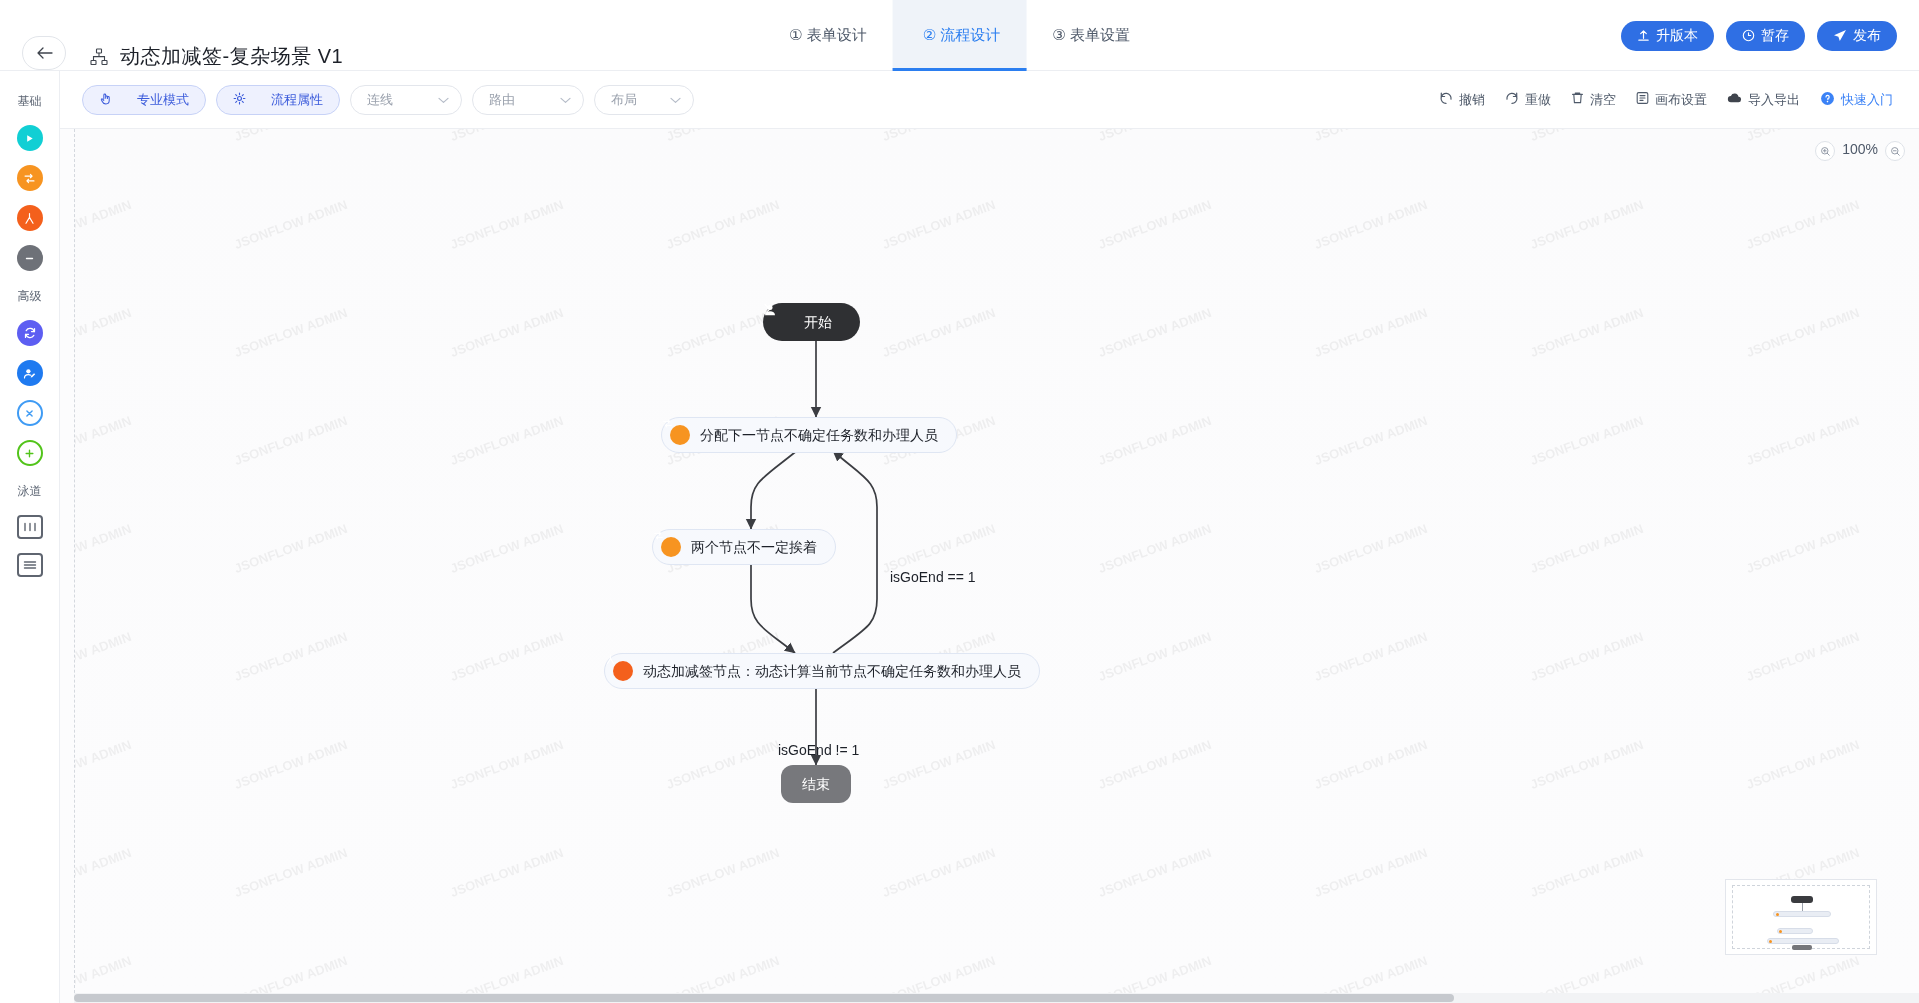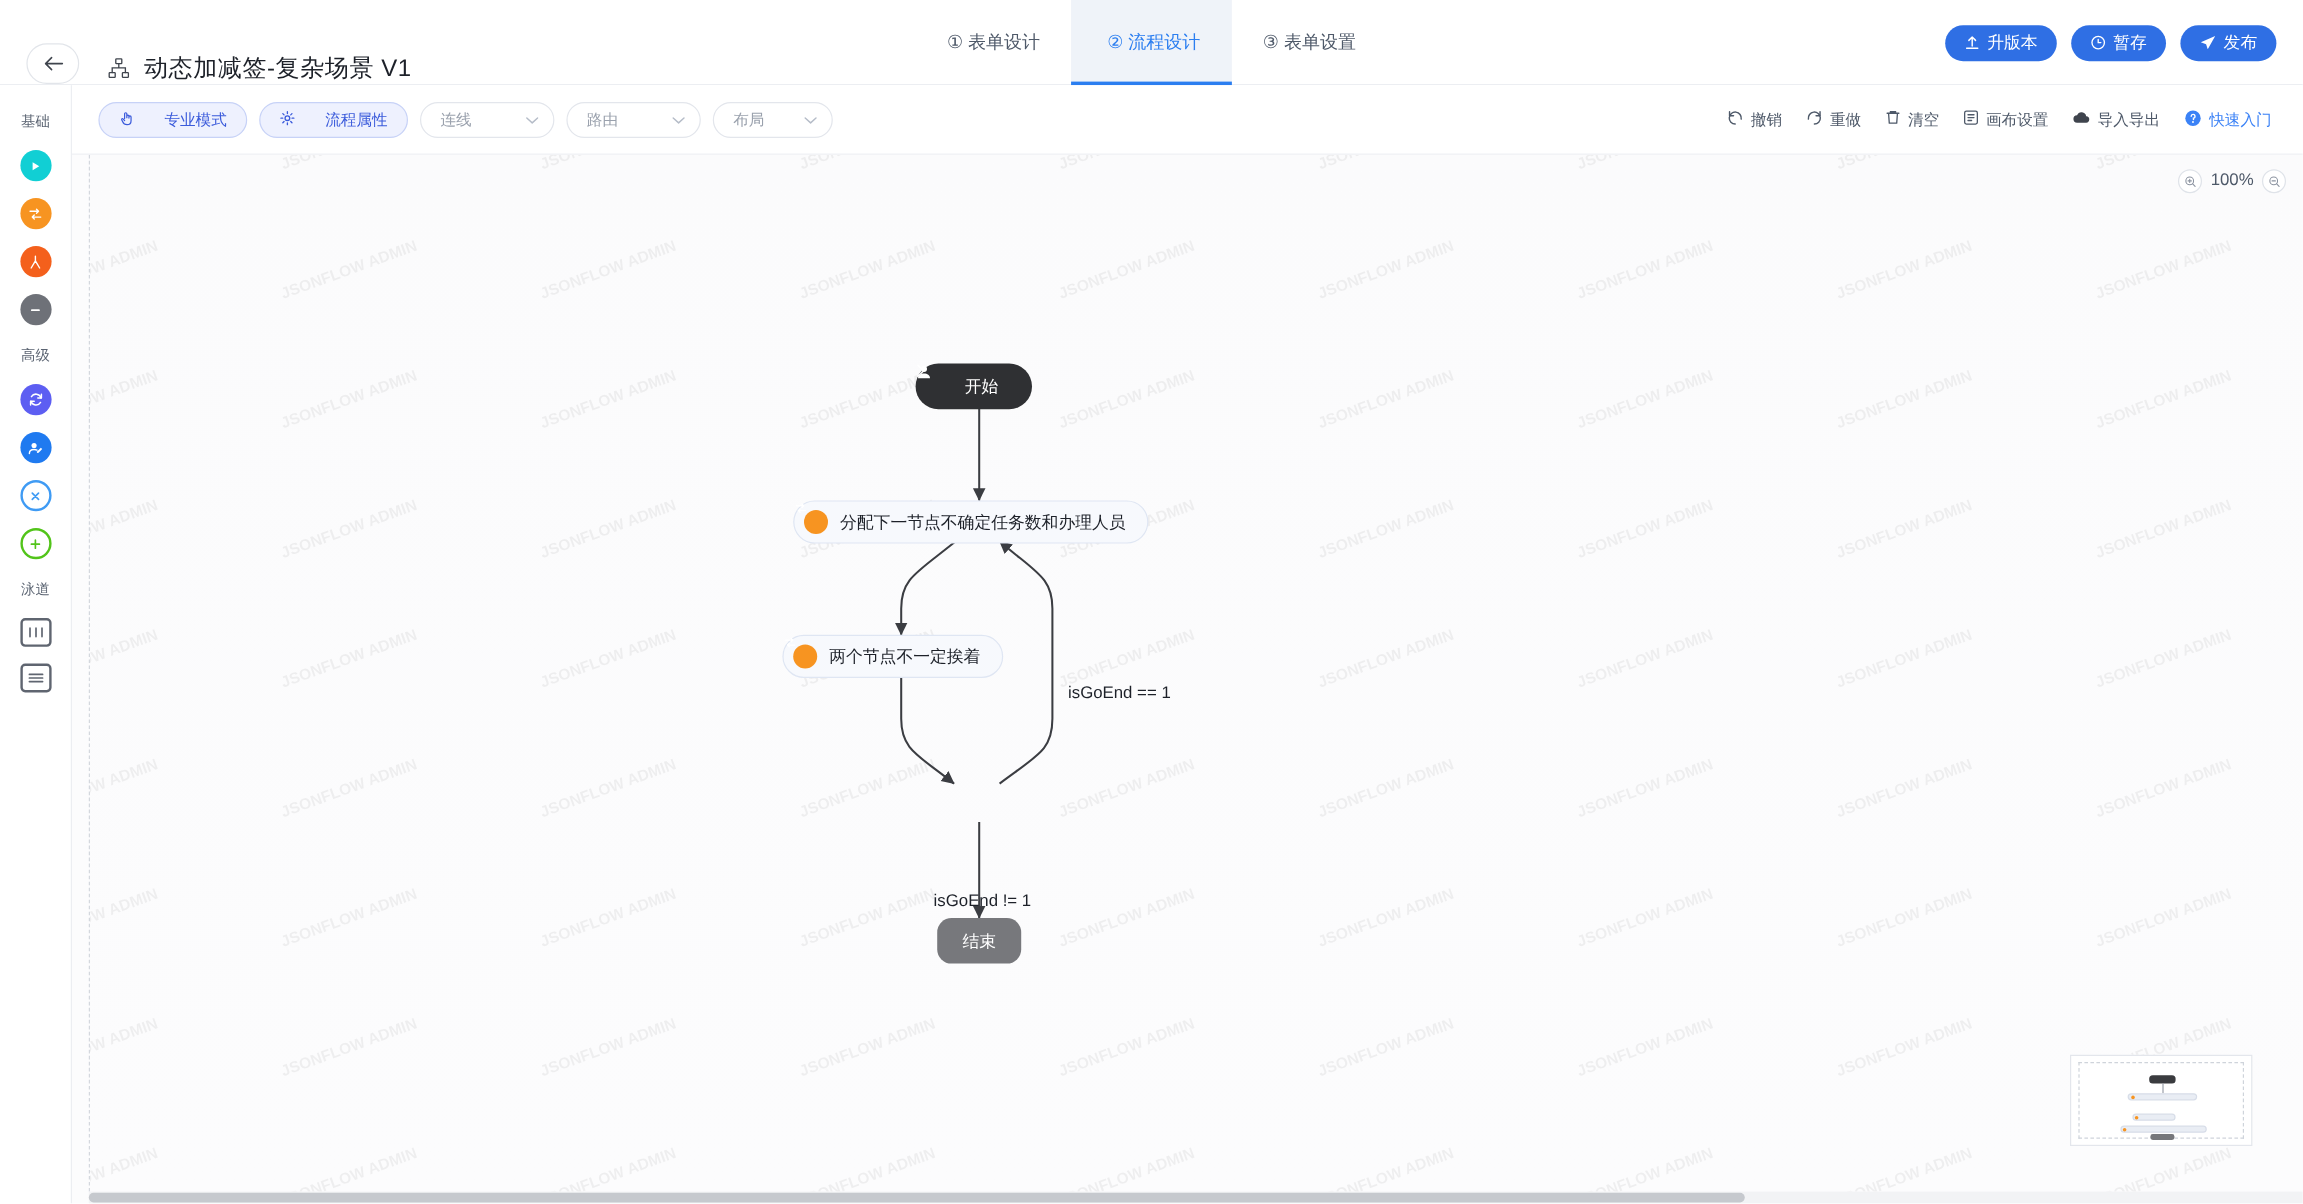--- a/index.html
+++ b/index.html
@@ -594,20 +594,28 @@
 
         <div class="fnode n-task" style="left:577px; top:428px; transform:translateY(-28px);">
           <span class="n-dot ni-assign">
             <svg width="11" height="11" viewBox="0 0 14 14" fill="none">
               <path d="M2.2 4.4h7.3M8 2.6l1.8 1.8L8 6.2M11.8 9.6H4.5M6 7.8L4.2 9.6 6 11.4" stroke="#fff" stroke-width="1.4" stroke-linecap="round" stroke-linejoin="round"></path>
             </svg>
           </span>
           <span class="lbl">两个节点不一定挨着</span>
         </div>
 
+        <div class="fnode n-task" style="left:529px; top:524px;">
+          <span class="n-dot ni-sign">
+            <svg width="11" height="11" viewBox="0 0 14 14" fill="none">
+              <path d="M7 1.6v4.2M7 5.8L3.2 12.2M7 5.8l3.8 6.4" stroke="#fff" stroke-width="1.4" stroke-linecap="round"></path>
+            </svg>
+          </span>
+          <span class="lbl">动态加减签节点：动态计算当前节点不确定任务数和办理人员</span>
+        </div>
 
         <div class="fnode n-end" style="left:706px; top:636px;">
           <span class="lbl">结束</span>
         </div>
 
         <div class="edge-label" style="left:815px; top:440px;">isGoEnd == 1</div>
         <div class="edge-label" style="left:703px; top:613px;">isGoEnd != 1</div>
       </div>
 
       <div class="minimap">

